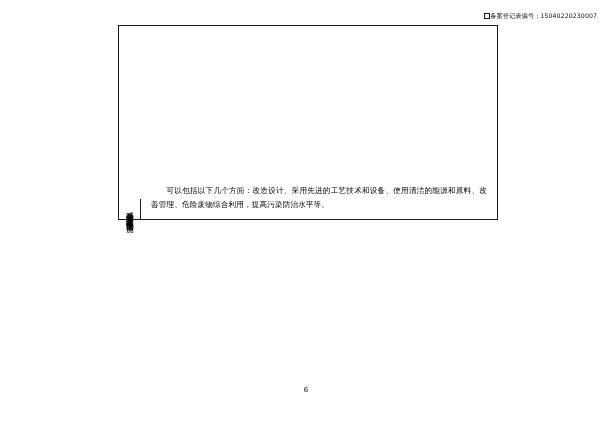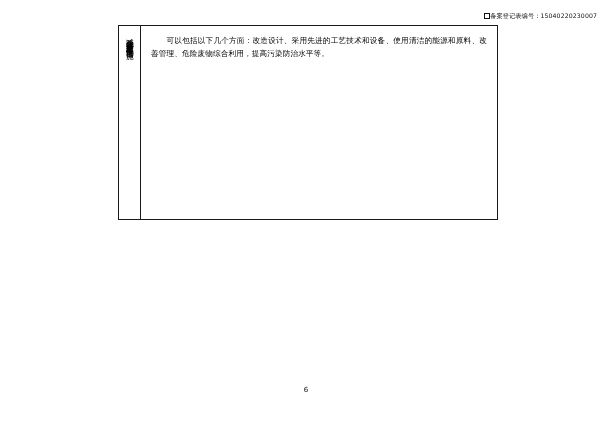--- a/index.html
+++ b/index.html
@@ -53,20 +53,21 @@
   .table-wrap {
     position: absolute;
     left: 118px;
     top: 25px;
     width: 380px;
     height: 195px;
     border: 1px solid #1a1a1a;
     box-sizing: border-box;
     display: flex;
     flex-direction: row;
+    align-items: flex-end;
   }
   .label-cell {
     width: 22px;
     min-width: 22px;
     border-right: 1px solid #1a1a1a;
     box-sizing: border-box;
     display: flex;
     align-items: flex-start;
     justify-content: center;
     padding-top: 6px;

